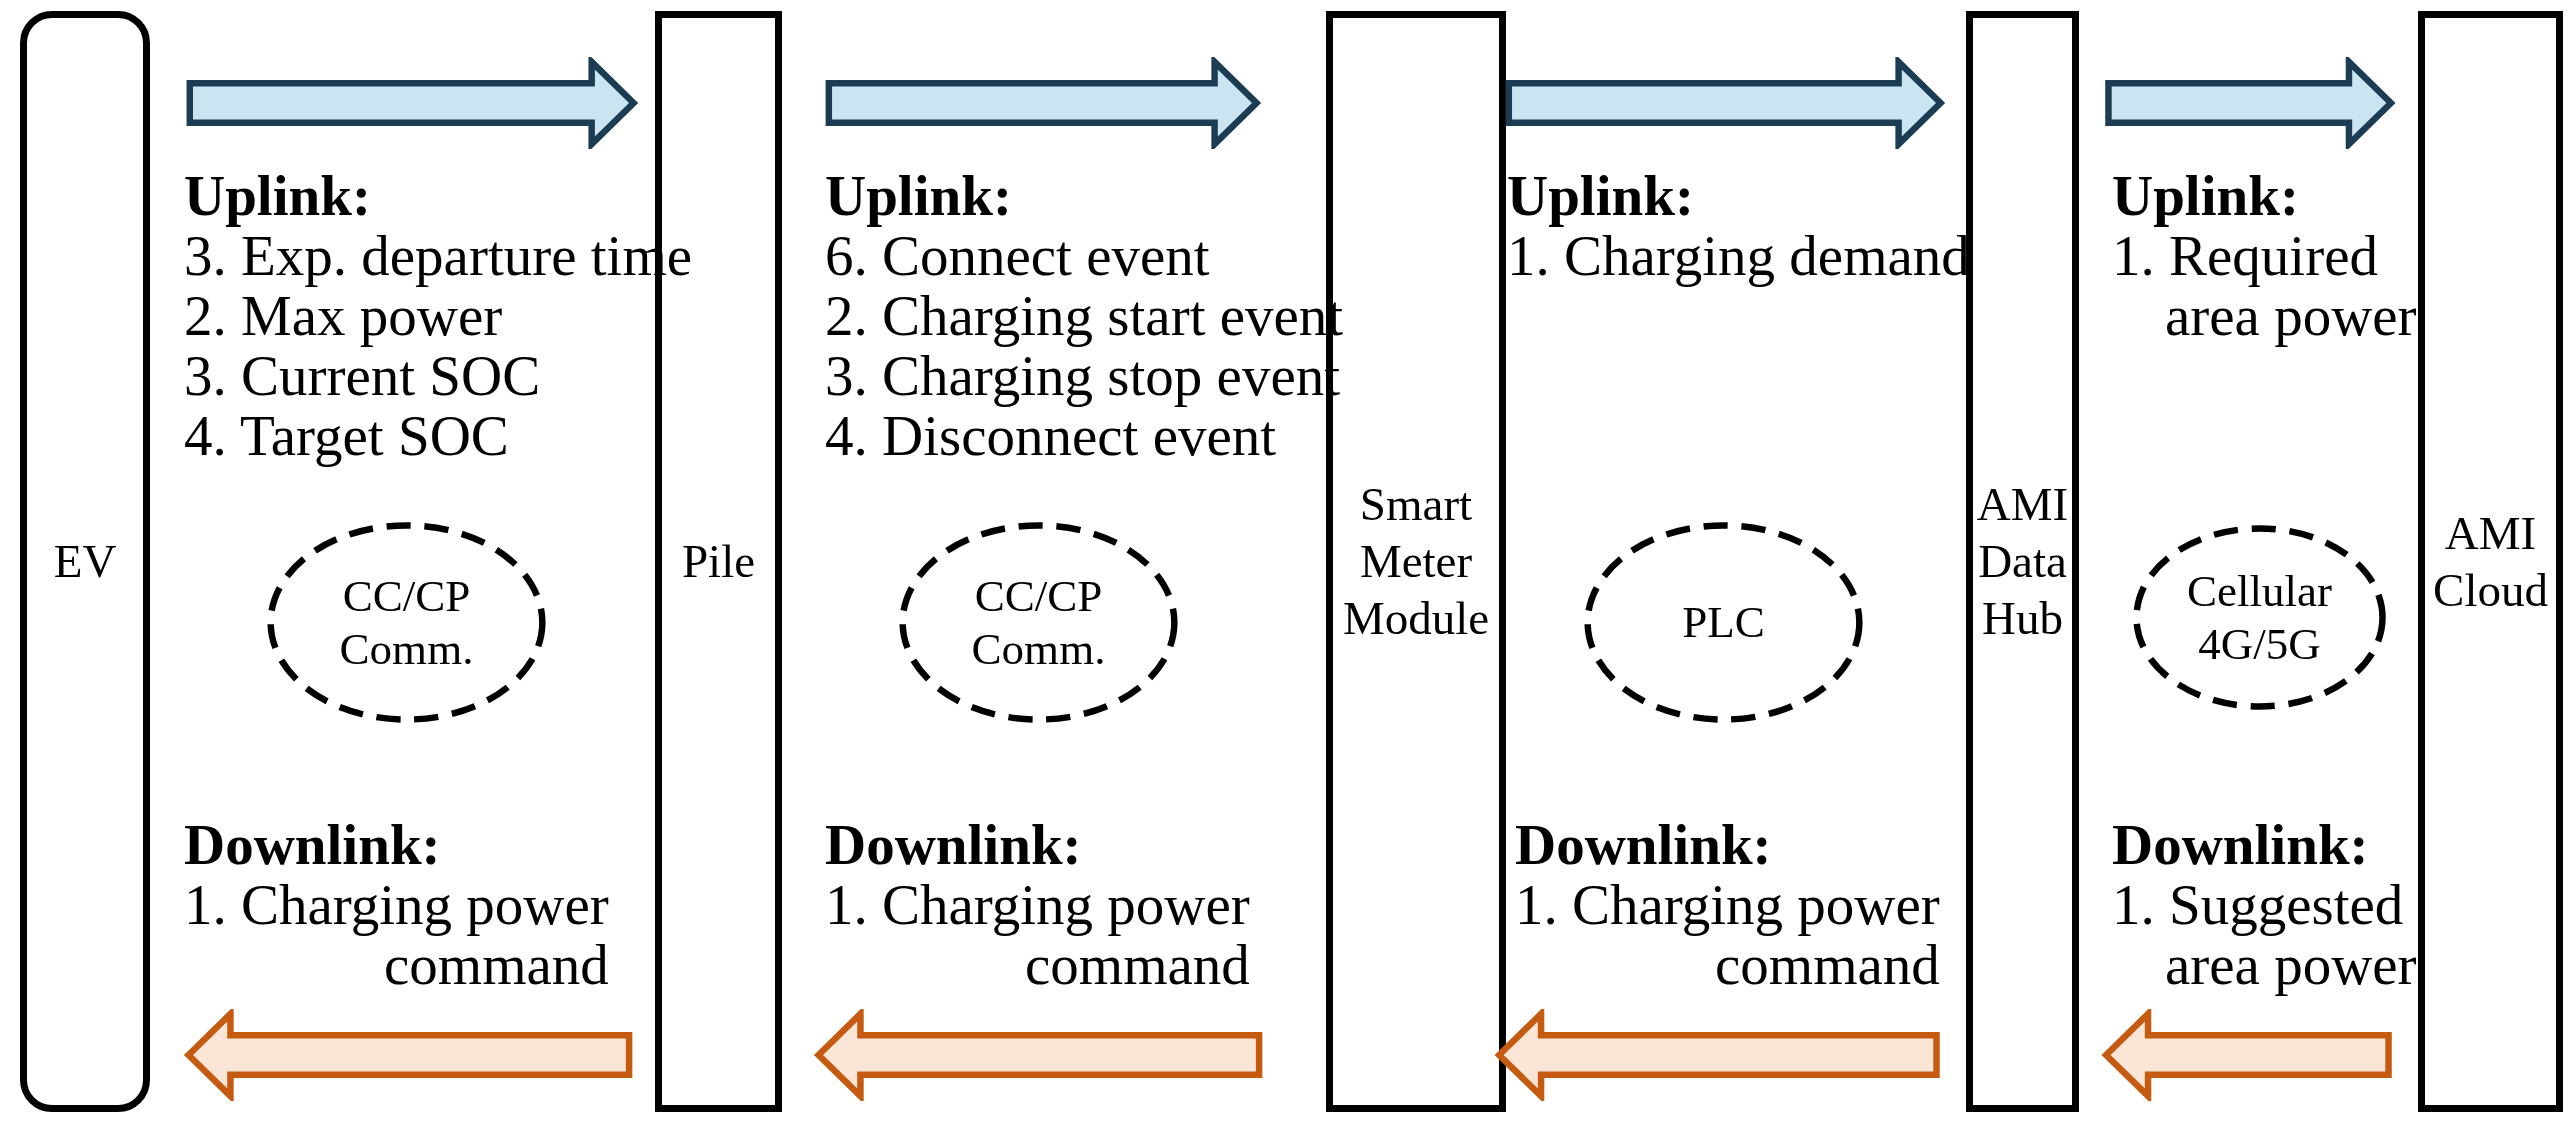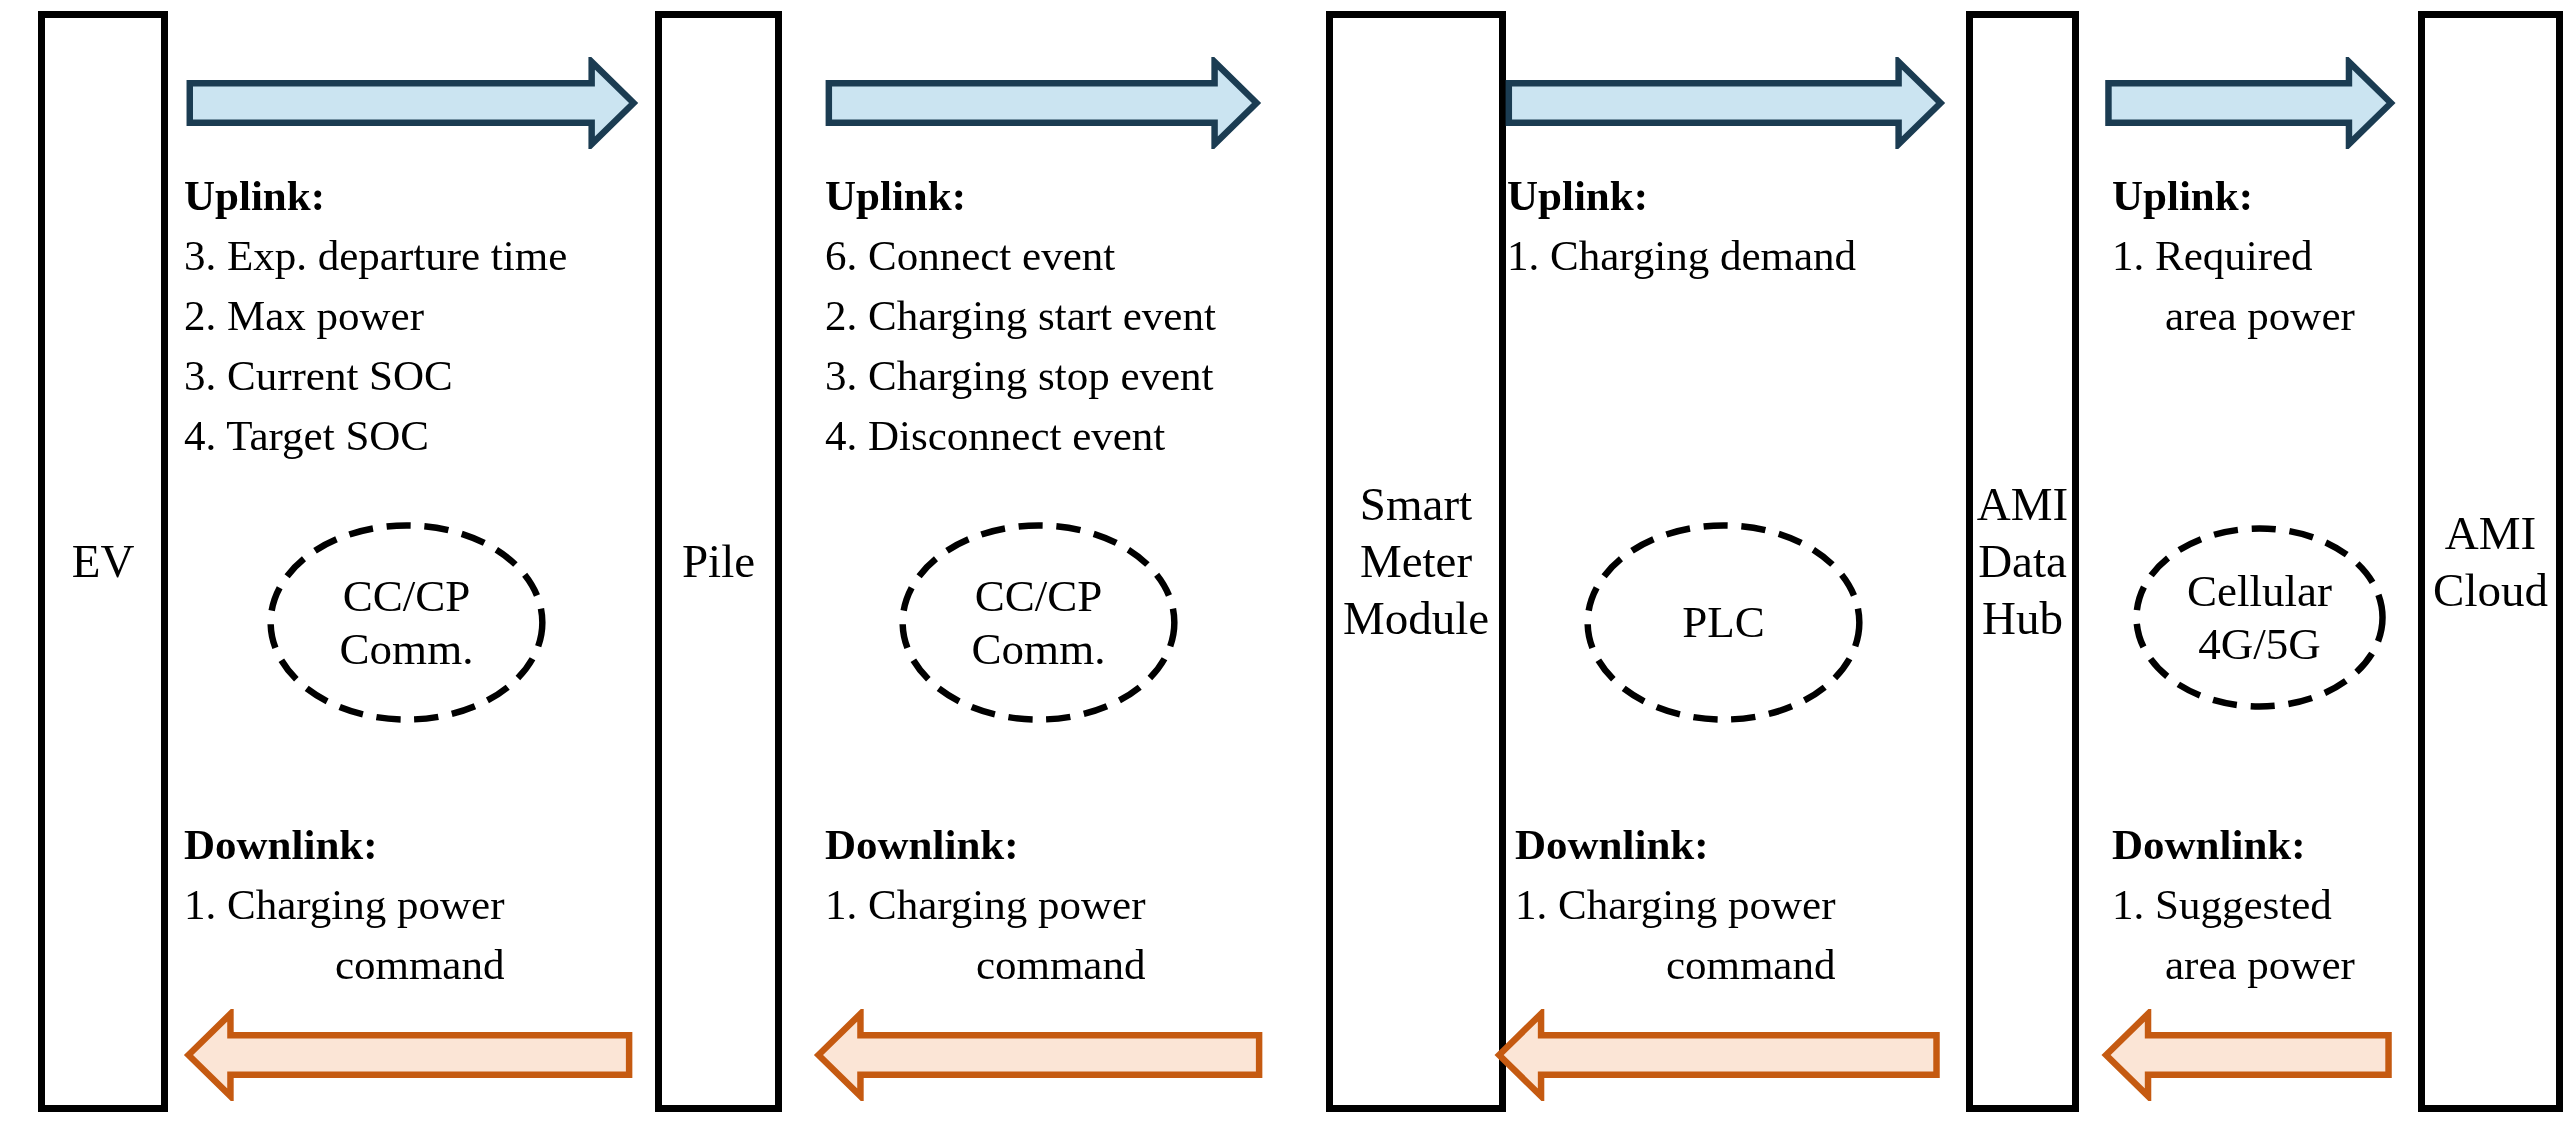--- a/index.html
+++ b/index.html
@@ -10,40 +10,40 @@
   .node{
     position:absolute;top:11.3px;height:1087px;background:#ffffff;border:7.3px solid #000;
     display:flex;align-items:center;justify-content:center;
   }
   .node-label{
     font-size:47px;line-height:57px;text-align:center;white-space:pre-line;
   }
   .arrow{position:absolute;}
   .arrow-up-shape{fill:#cbe4f1;stroke:#1b3c52;stroke-width:8;stroke-linejoin:miter;}
   .arrow-down-shape{fill:#fbe5d6;stroke:#c55a11;stroke-width:8;stroke-linejoin:miter;}
-  .uptext,.downtext{position:absolute;font-size:43px;line-height:60px;white-space:nowrap;}
+  .uptext,.downtext{position:absolute;font-size:57px;line-height:60px;white-space:nowrap;}
   .uptext{top:166px;}
   .downtext{top:815px;}
   .title{font-weight:bold;}
   .indent{padding-left:53px;text-align:right;}
   .medium{position:absolute;}
   .medium svg{position:absolute;left:0;top:0;}
   .medium .med-label{
     position:absolute;left:0;top:0;width:100%;height:100%;
     display:flex;align-items:center;justify-content:center;
     font-size:45px;line-height:53px;text-align:center;white-space:pre-line;
   }
   .med-ellipse{fill:none;stroke:#000;stroke-width:8;stroke-dasharray:30 17;}
 </style>
 </head>
 <body>
 
 <div class="canvas">
 
-  <div class="node" style="left:38px;width:116px;">
+  <div class="node" style="left:20px;width:116px;border-radius:32px;">
     <div class="node-label">EV</div>
   </div>
   <div class="node" style="left:655px;width:113px;">
     <div class="node-label">Pile</div>
   </div>
   <div class="node" style="left:1294px;width:166px;margin-left:32px;">
     <div class="node-label">Smart
 Meter
 Module</div>
   </div>

